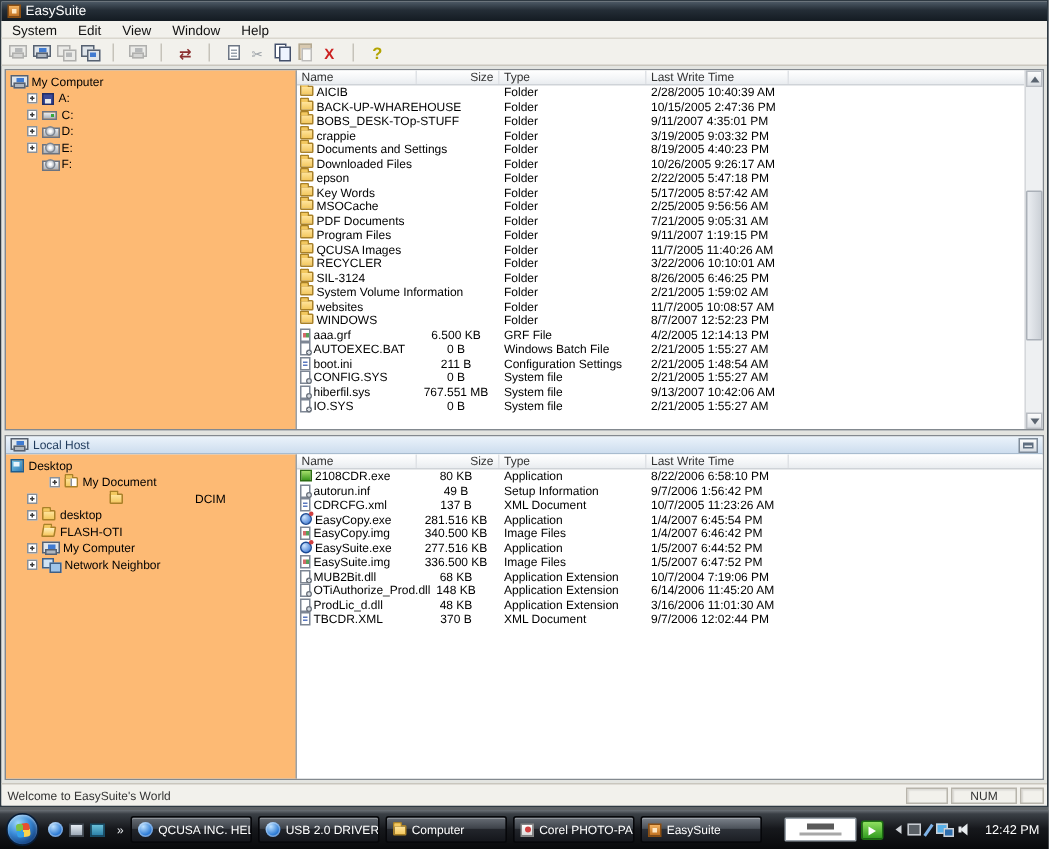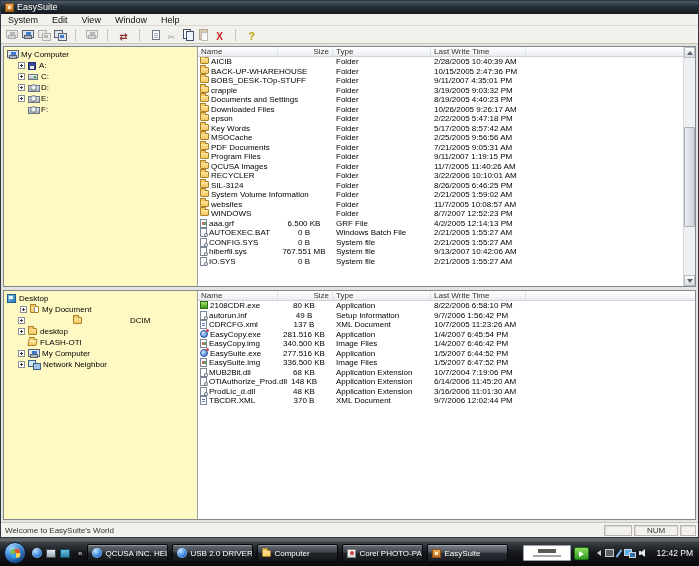--- a/index.html
+++ b/index.html
@@ -19,21 +19,21 @@
   .flex1{flex:1}
 
   
   .pane{border:1px solid #83898f;background:#fff;display:flex;flex-direction:column}
   .pane.remote{height:241px;flex:none}
   .pane.local{flex:1;margin-top:3px;min-height:0}
   .pane-header{height:12px;flex:none;display:flex;align-items:center;gap:4px;padding:0 3px;background:linear-gradient(180deg,#ebf3fb,#cdddee);border-bottom:1px solid #a8bccf;font-size:8px;color:#1f3a5c}
   .pane-max{margin-left:auto;width:13px;height:10px;border:1px solid #7e8b99;background:linear-gradient(#fdfdfd,#d7dde3);position:relative}
   .pane-max::before{content:"";position:absolute;left:2px;top:2px;right:2px;bottom:2px;border:1px solid #5f6e80;border-top-width:2px}
   .pane-body{flex:1;display:flex;min-height:0}
-  .tree{width:194px;flex:none;border-right:1px solid #9aa1a8;background:#fef9c3;padding-top:2px}
+  .tree{width:194px;flex:none;border-right:1px solid #9aa1a8;background:#fdba74;padding-top:2px}
   .titem{display:flex;align-items:center;height:11px;font-size:8px;color:#000;white-space:nowrap}
   .expander{width:7px;height:7px;flex:none;border:1px solid #8a9097;background:#fff;margin-right:3px;position:relative}
   .expander::before{content:"";position:absolute;left:1px;top:2px;width:3px;height:1px;background:#3c3c3c}
   .expander::after{content:"";position:absolute;left:2px;top:1px;width:1px;height:3px;background:#3c3c3c}
   .titem .ico{margin-right:3px}
   .list{flex:1;display:flex;flex-direction:column;min-width:0;background:#fff}
   .list-header{height:10px;flex:none;display:flex;background:linear-gradient(#ffffff,#f3f5f7 60%,#e9ecef);border-bottom:1px solid #cfd3d8;font-size:8px;color:#333}
   .lh{border-right:1px solid #dfe2e6;height:100%;display:flex;align-items:center;padding:0 3px}
   .lh.col-size{justify-content:flex-end}
   .col-name{width:80px}.col-size{width:55px}.col-type{width:98px}.col-time{width:95px}
@@ -414,20 +414,29 @@
               <div class="cell col-name">
                 <span class="ico ico-file-gear"></span>
                 <span>AUTOEXEC.BAT</span>
               </div>
               <div class="cell col-size">0 B</div>
               <div class="cell col-type">Windows Batch File</div>
               <div class="cell col-time">2/21/2005 1:55:27 AM</div>
             </div>
               <div class="lrow">
               <div class="cell col-name">
+                <span class="ico ico-file-text"></span>
+                <span>boot.ini</span>
+              </div>
+              <div class="cell col-size">211 B</div>
+              <div class="cell col-type">Configuration Settings</div>
+              <div class="cell col-time">2/21/2005 1:48:54 AM</div>
+            </div>
+              <div class="lrow">
+              <div class="cell col-name">
                 <span class="ico ico-file-gear"></span>
                 <span>CONFIG.SYS</span>
               </div>
               <div class="cell col-size">0 B</div>
               <div class="cell col-type">System file</div>
               <div class="cell col-time">2/21/2005 1:55:27 AM</div>
             </div>
               <div class="lrow">
               <div class="cell col-name">
                 <span class="ico ico-file-gear"></span>
@@ -450,29 +459,34 @@
         </div>
         <div class="scrollbar">
           <div class="sb-btn sb-up"></div>
           <div class="sb-thumb"></div>
           <div class="sb-btn sb-down"></div>
         </div>
       </div>
     </div>
 
     <div class="pane local">
+      <div class="pane-header">
+        <span class="ico ico-computer"></span>
+        <span>Local Host</span>
+        <span class="pane-max"></span>
+      </div>
       <div class="pane-body">
         <div class="tree">
 
         <div class="titem" style="padding-left: 3px;">
 
             <span class="ico ico-desktop"></span>
             <span class="tlabel">Desktop</span>
           </div>
-            <div class="titem" style="padding-left: 16px;">
+            <div class="titem" style="padding-left: 29px;">
             <span class="expander"></span>
             <span class="ico ico-folder-docs"></span>
             <span class="tlabel">My Document</span>
           </div>
             <div class="titem" style="padding-left: 14px; gap: 45px;">
             <span class="expander"></span>
             <span class="ico ico-folder"></span>
             <span class="tlabel">DCIM</span>
           </div>
             <div class="titem" style="padding-left: 14px;">

